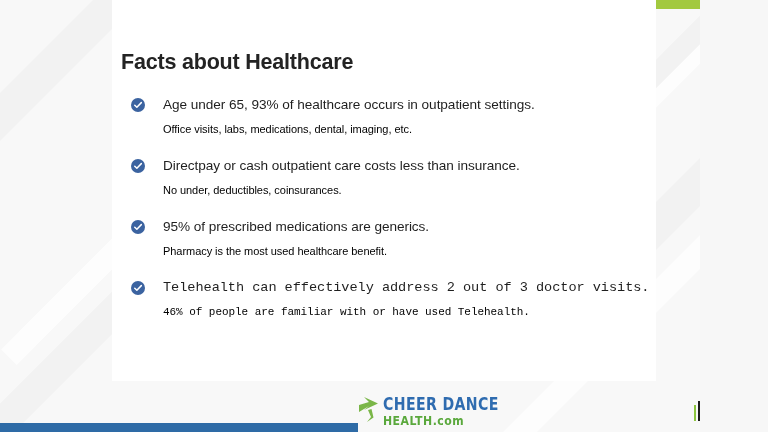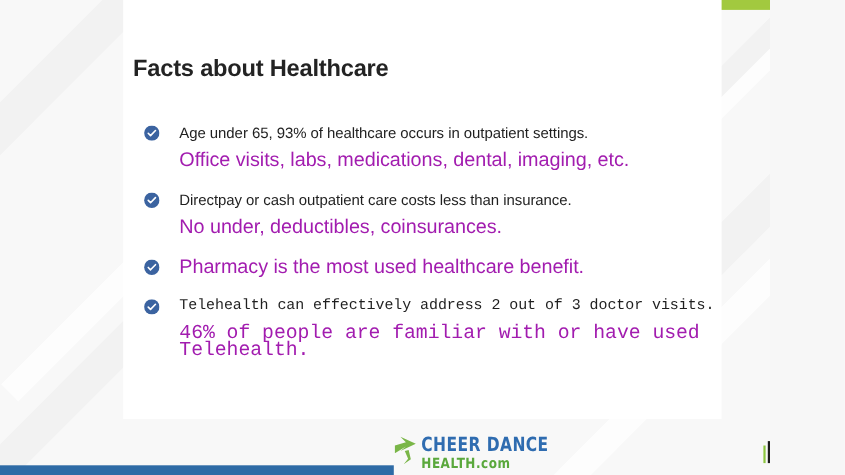--- a/index.html
+++ b/index.html
@@ -86,21 +86,20 @@
     font-weight: bold;
     color: #232323;
     letter-spacing: -0.2px;
   }
 
   .facts {
     position: absolute;
     left: 9px;
     top: 96px;
     width: 530px;
-    margin-top: 16px;
   }
 
   .fact {
     display: block;
     position: relative;
     padding-left: 42px;
     margin-bottom: 20px;
   }
 
   .fact:last-child { margin-bottom: 0; font-family: Liberation Mono, monospace; }
@@ -117,22 +116,22 @@
   .fact-main {
     display: block;
     font-size: 13.6px;
     color: #1f1f1f;
     line-height: 17px;
     letter-spacing: -0.05px;
   }
 
   .fact-sub {
     display: block;
-    font-size: 18px;
-    color: #a21caf;
+    font-size: 11px;
+    color: #000000;
     line-height: 16px;
     margin-top: 8px;
     letter-spacing: -0.05px;
   }
 
   
   .logo-cdh {
     position: absolute;
     left: 358px;
     top: 396px;
@@ -253,20 +252,21 @@
         <span class="fact-sub">No under, deductibles, coinsurances.</span>
       </div>
 
       <div class="fact">
         <span class="check-icon">
           <svg viewBox="0 0 16 16" width="14" height="14">
             <circle cx="8" cy="8" r="8" fill="#3b63a0"></circle>
             <path d="M4.3 8.2 L6.7 10.6 L11.8 5.3" stroke="#ffffff" stroke-width="1.7" fill="none" stroke-linecap="round" stroke-linejoin="round"></path>
           </svg>
         </span>
+        <span class="fact-main">95% of prescribed medications are generics.</span>
         <span class="fact-sub">Pharmacy is the most used healthcare benefit.</span>
       </div>
 
       <div class="fact">
         <span class="check-icon">
           <svg viewBox="0 0 16 16" width="14" height="14">
             <circle cx="8" cy="8" r="8" fill="#3b63a0"></circle>
             <path d="M4.3 8.2 L6.7 10.6 L11.8 5.3" stroke="#ffffff" stroke-width="1.7" fill="none" stroke-linecap="round" stroke-linejoin="round"></path>
           </svg>
         </span>

